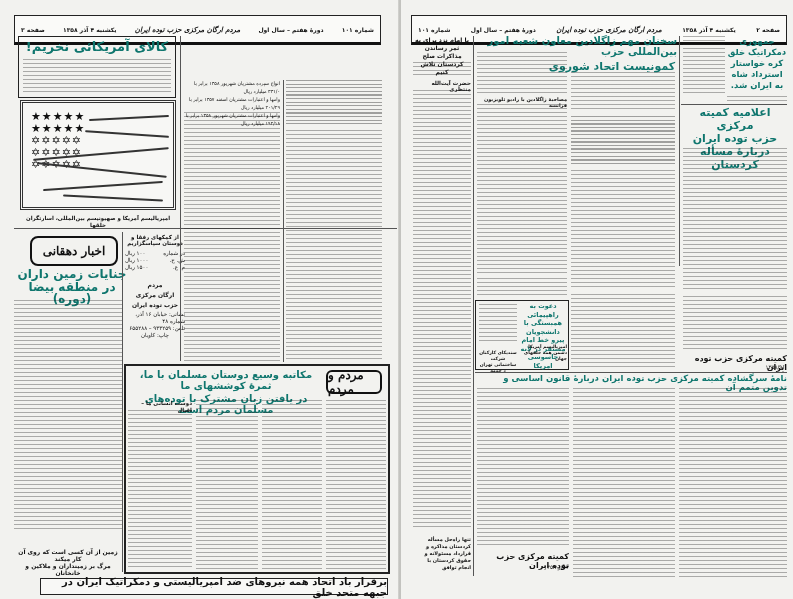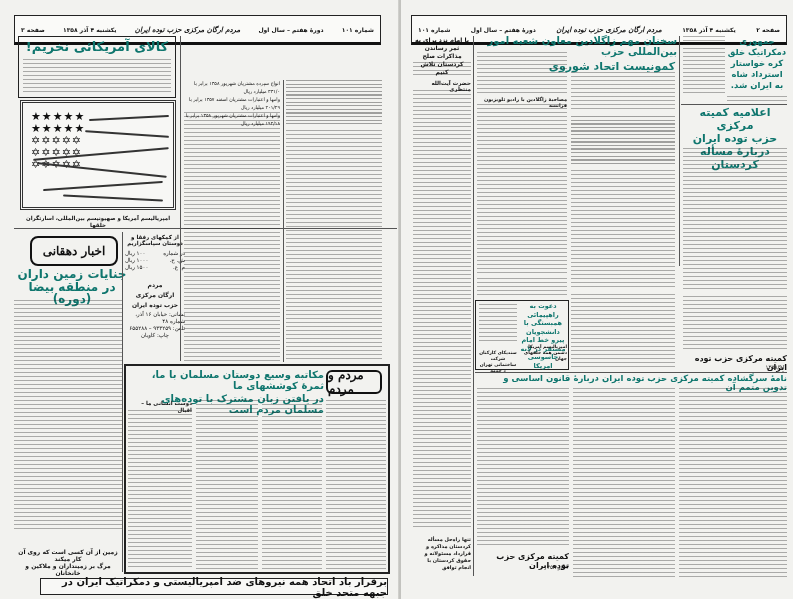--- a/index.html
+++ b/index.html
@@ -109,21 +109,21 @@
     </div>
     <div class="fill" style="left:184px;top:112px;width:96px;height:250px"></div>
     <div class="col-rule" style="left:283px;top:80px;height:282px"></div>
     <div class="fill dense" style="left:286px;top:80px;width:96px;height:46px"></div>
     <div class="fill" style="left:286px;top:130px;width:96px;height:232px"></div>
 
     <div class="box" style="left:124px;top:364px;width:266px;height:210px;border-width:2px"></div>
     <div class="roundbox" style="left:326px;top:370px;width:56px;height:24px;font-size:12px;border-radius:6px;">
       <span>مردم و مردم</span>
     </div>
-    <div class="headline" style="position:absolute;left:128px;top:370px;width:196px;font-size:10px;text-align:right;">
+    <div class="headline" style="position:absolute;left:128px;top:370px;width:196px;font-size:10px;">
       <div>مکاتبه وسیع دوستان مسلمان با ما، ثمرهٔ کوششهای ما</div>
       <div style="margin-top:3px">در یافتن زبان مشترک با توده‌های مسلمان مردم است</div>
     </div>
     <div class="fill" style="left:326px;top:400px;width:60px;height:170px"></div>
     <div class="fill" style="left:262px;top:400px;width:60px;height:170px"></div>
     <div class="fill" style="left:196px;top:400px;width:62px;height:170px"></div>
     <div class="text small sub" style="left:128px;top:400px;width:64px;">دوست انسانی ما – اقبال</div>
     <div class="fill" style="left:128px;top:410px;width:64px;height:160px"></div>
 
     <div class="banner">

